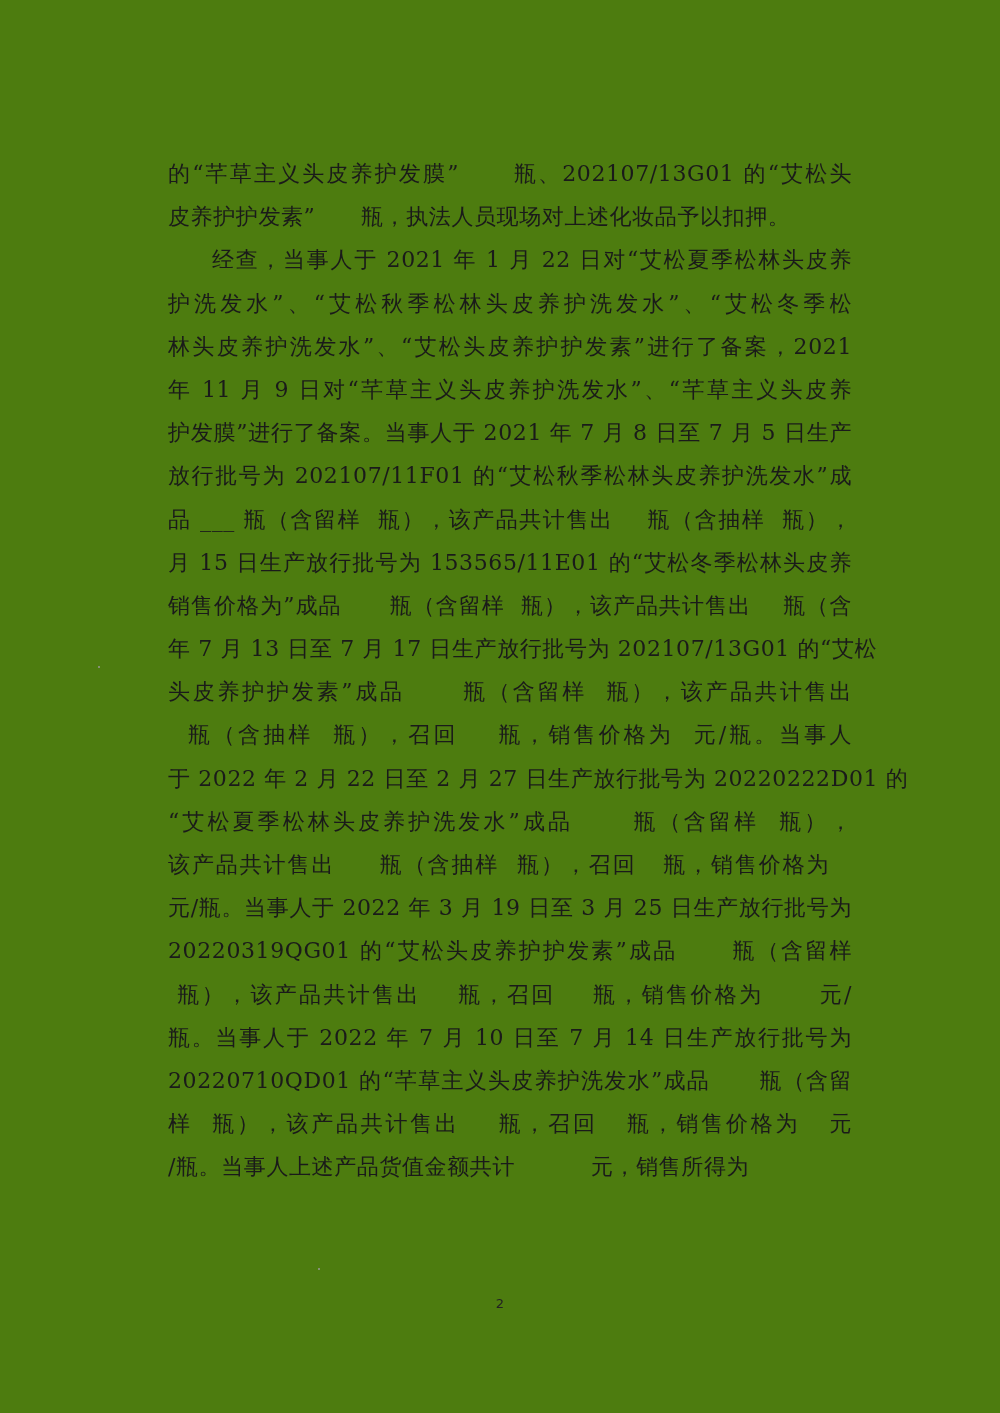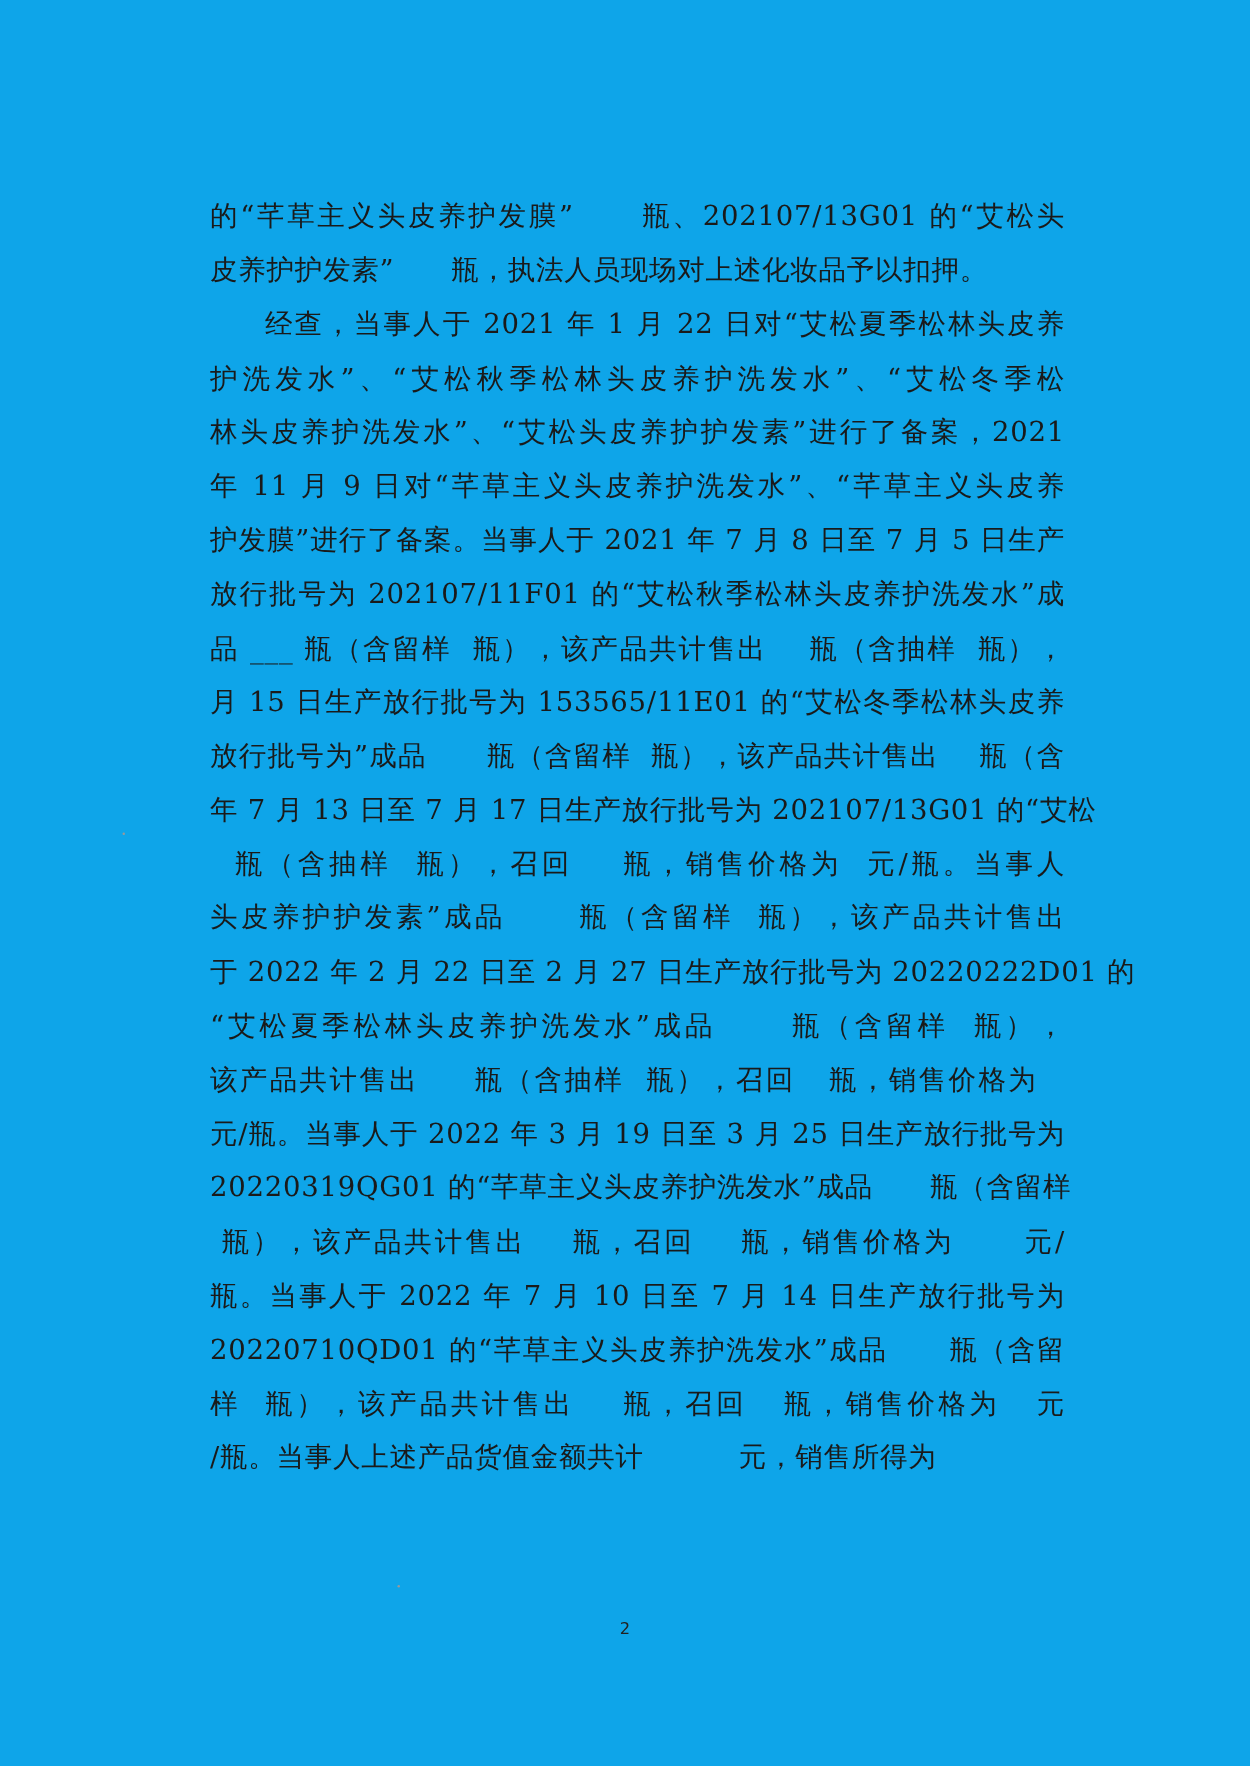--- a/index.html
+++ b/index.html
@@ -14,21 +14,21 @@
       overflow: hidden;
       font-family: "DejaVu Serif", "Liberation Serif", serif;
       color: #1a1a1a;
     }
     .page {
       position: absolute;
       left: 0;
       top: 0;
       width: 1000px;
       height: 1413px;
-      background: #0ea5e9;
+      background: #4d7c0f;
     }
     .body-text {
       position: absolute;
       left: 168px;
       top: 152px;
       width: 684px;
     }
     .line {
       display: block;
       height: 43.2px;
@@ -71,29 +71,29 @@
     <span class="line justify">的“芊草主义头皮养护发膜”      瓶、202107/13G01 的“艾松头</span>
     <span class="line">皮养护护发素”      瓶，执法人员现场对上述化妆品予以扣押。</span>
     <span class="line justify indent">经查，当事人于 2021 年 1 月 22 日对“艾松夏季松林头皮养</span>
     <span class="line justify">护洗发水”、“艾松秋季松林头皮养护洗发水”、“艾松冬季松</span>
     <span class="line justify">林头皮养护洗发水”、“艾松头皮养护护发素”进行了备案，2021</span>
     <span class="line justify">年 11 月 9 日对“芊草主义头皮养护洗发水”、“芊草主义头皮养</span>
     <span class="line justify">护发膜”进行了备案。当事人于 2021 年 7 月 8 日至 7 月 5 日生产</span>
     <span class="line justify">放行批号为 202107/11F01 的“艾松秋季松林头皮养护洗发水”成</span>
     <span class="line justify">品 ___ 瓶（含留样  瓶），该产品共计售出    瓶（含抽样  瓶），</span>
     <span class="line justify">月 15 日生产放行批号为 153565/11E01 的“艾松冬季松林头皮养</span>
-    <span class="line justify">放行批号为”成品      瓶（含留样  瓶），该产品共计售出    瓶（含</span>
+    <span class="line justify">销售价格为”成品      瓶（含留样  瓶），该产品共计售出    瓶（含</span>
     <span class="line justify">年 7 月 13 日至 7 月 17 日生产放行批号为 202107/13G01 的“艾松</span>
+    <span class="line justify">头皮养护护发素”成品      瓶（含留样  瓶），该产品共计售出</span>
     <span class="line justify">  瓶（含抽样  瓶），召回    瓶，销售价格为  元/瓶。当事人</span>
-    <span class="line justify">头皮养护护发素”成品      瓶（含留样  瓶），该产品共计售出</span>
     <span class="line justify">于 2022 年 2 月 22 日至 2 月 27 日生产放行批号为 20220222D01 的</span>
     <span class="line justify">“艾松夏季松林头皮养护洗发水”成品      瓶（含留样  瓶），</span>
     <span class="line justify">该产品共计售出     瓶（含抽样  瓶），召回   瓶，销售价格为   </span>
     <span class="line justify">元/瓶。当事人于 2022 年 3 月 19 日至 3 月 25 日生产放行批号为</span>
-    <span class="line justify">20220319QG01 的“芊草主义头皮养护洗发水”成品      瓶（含留样</span>
+    <span class="line justify">20220319QG01 的“艾松头皮养护护发素”成品      瓶（含留样</span>
     <span class="line justify"> 瓶），该产品共计售出    瓶，召回    瓶，销售价格为      元/</span>
     <span class="line justify">瓶。当事人于 2022 年 7 月 10 日至 7 月 14 日生产放行批号为</span>
     <span class="line justify">20220710QD01 的“芊草主义头皮养护洗发水”成品      瓶（含留</span>
     <span class="line justify">样  瓶），该产品共计售出    瓶，召回   瓶，销售价格为   元</span>
     <span class="line">/瓶。当事人上述产品货值金额共计          元，销售所得为 </span>
   </div>
 
   <div class="speck" style="left:98px; top:666px;"></div>
   <div class="speck" style="left:318px; top:1268px;"></div>
 

